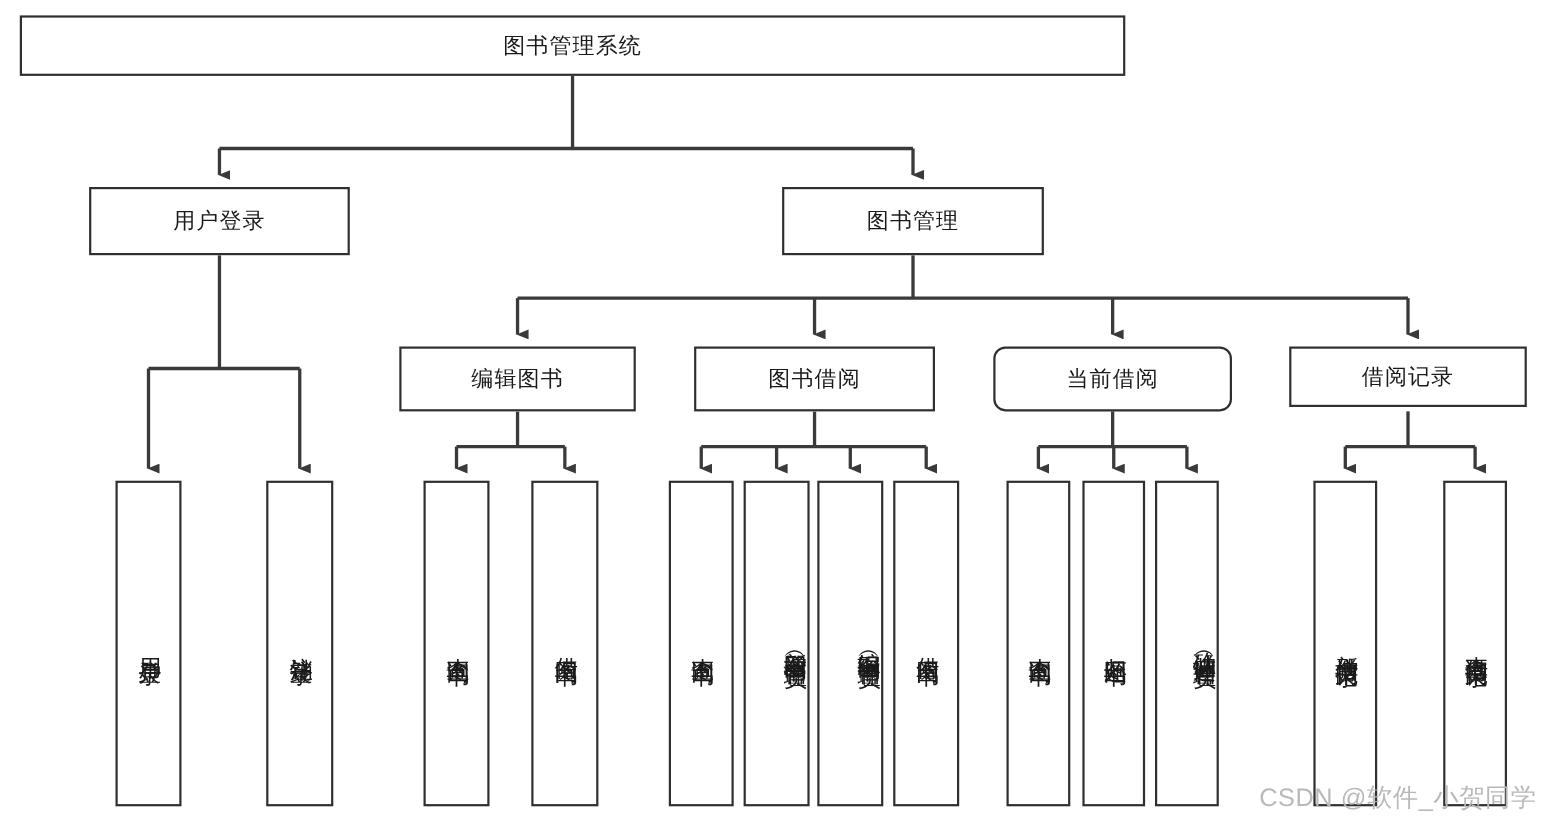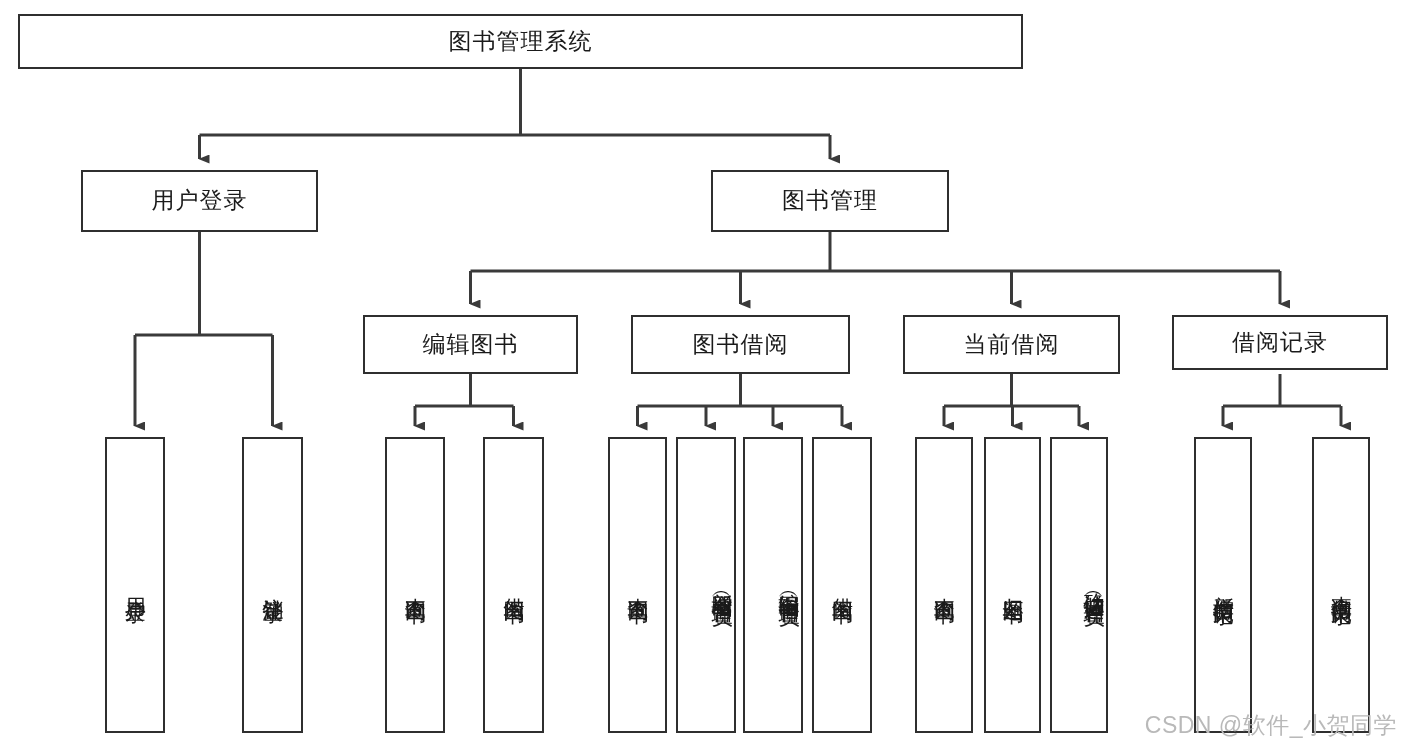--- a/index.html
+++ b/index.html
@@ -29,21 +29,21 @@
     box-sizing: border-box;
     background: #ffffff;
     border: 2px solid #2f2f2f;
     display: flex;
     align-items: center;
     justify-content: center;
     color: #1a1a1a;
     z-index: 2;
   }
   .node.horizontal {
-    font-size: 23px;
+    font-size: 20px;
     line-height: 1.2;
     letter-spacing: 1px;
   }
   .node.vertical {
     writing-mode: vertical-rl;
     text-orientation: upright;
     font-size: 21px;
     line-height: 1.18;
     letter-spacing: 2px;
     padding: 8px 0;
@@ -140,21 +140,21 @@
   <div class="node horizontal" style="left:711px; top:170px; width:238px; height:62px;">
     <span class="node-label">图书管理</span>
   </div>
 
   <div class="node horizontal" style="left:363px; top:315px; width:215px; height:59px;">
     <span class="node-label">编辑图书</span>
   </div>
   <div class="node horizontal" style="left:631px; top:315px; width:219px; height:59px;">
     <span class="node-label">图书借阅</span>
   </div>
-  <div class="node horizontal" style="left:903px; top:315px; width:217px; height:59px;">
+  <div class="node horizontal" style="left:903px; top:315px; width:217px; height:59px;border-radius:11px;">
     <span class="node-label">当前借阅</span>
   </div>
   <div class="node horizontal" style="left:1172px; top:315px; width:216px; height:55px;">
     <span class="node-label">借阅记录</span>
   </div>
 
   <div class="node vertical" style="left:105px; top:437px; width:60px; height:296px; align-items:center;">
     <span class="node-label">用户登录</span>
   </div>
   <div class="node vertical" style="left:242px; top:437px; width:61px; height:296px; align-items:center;">

